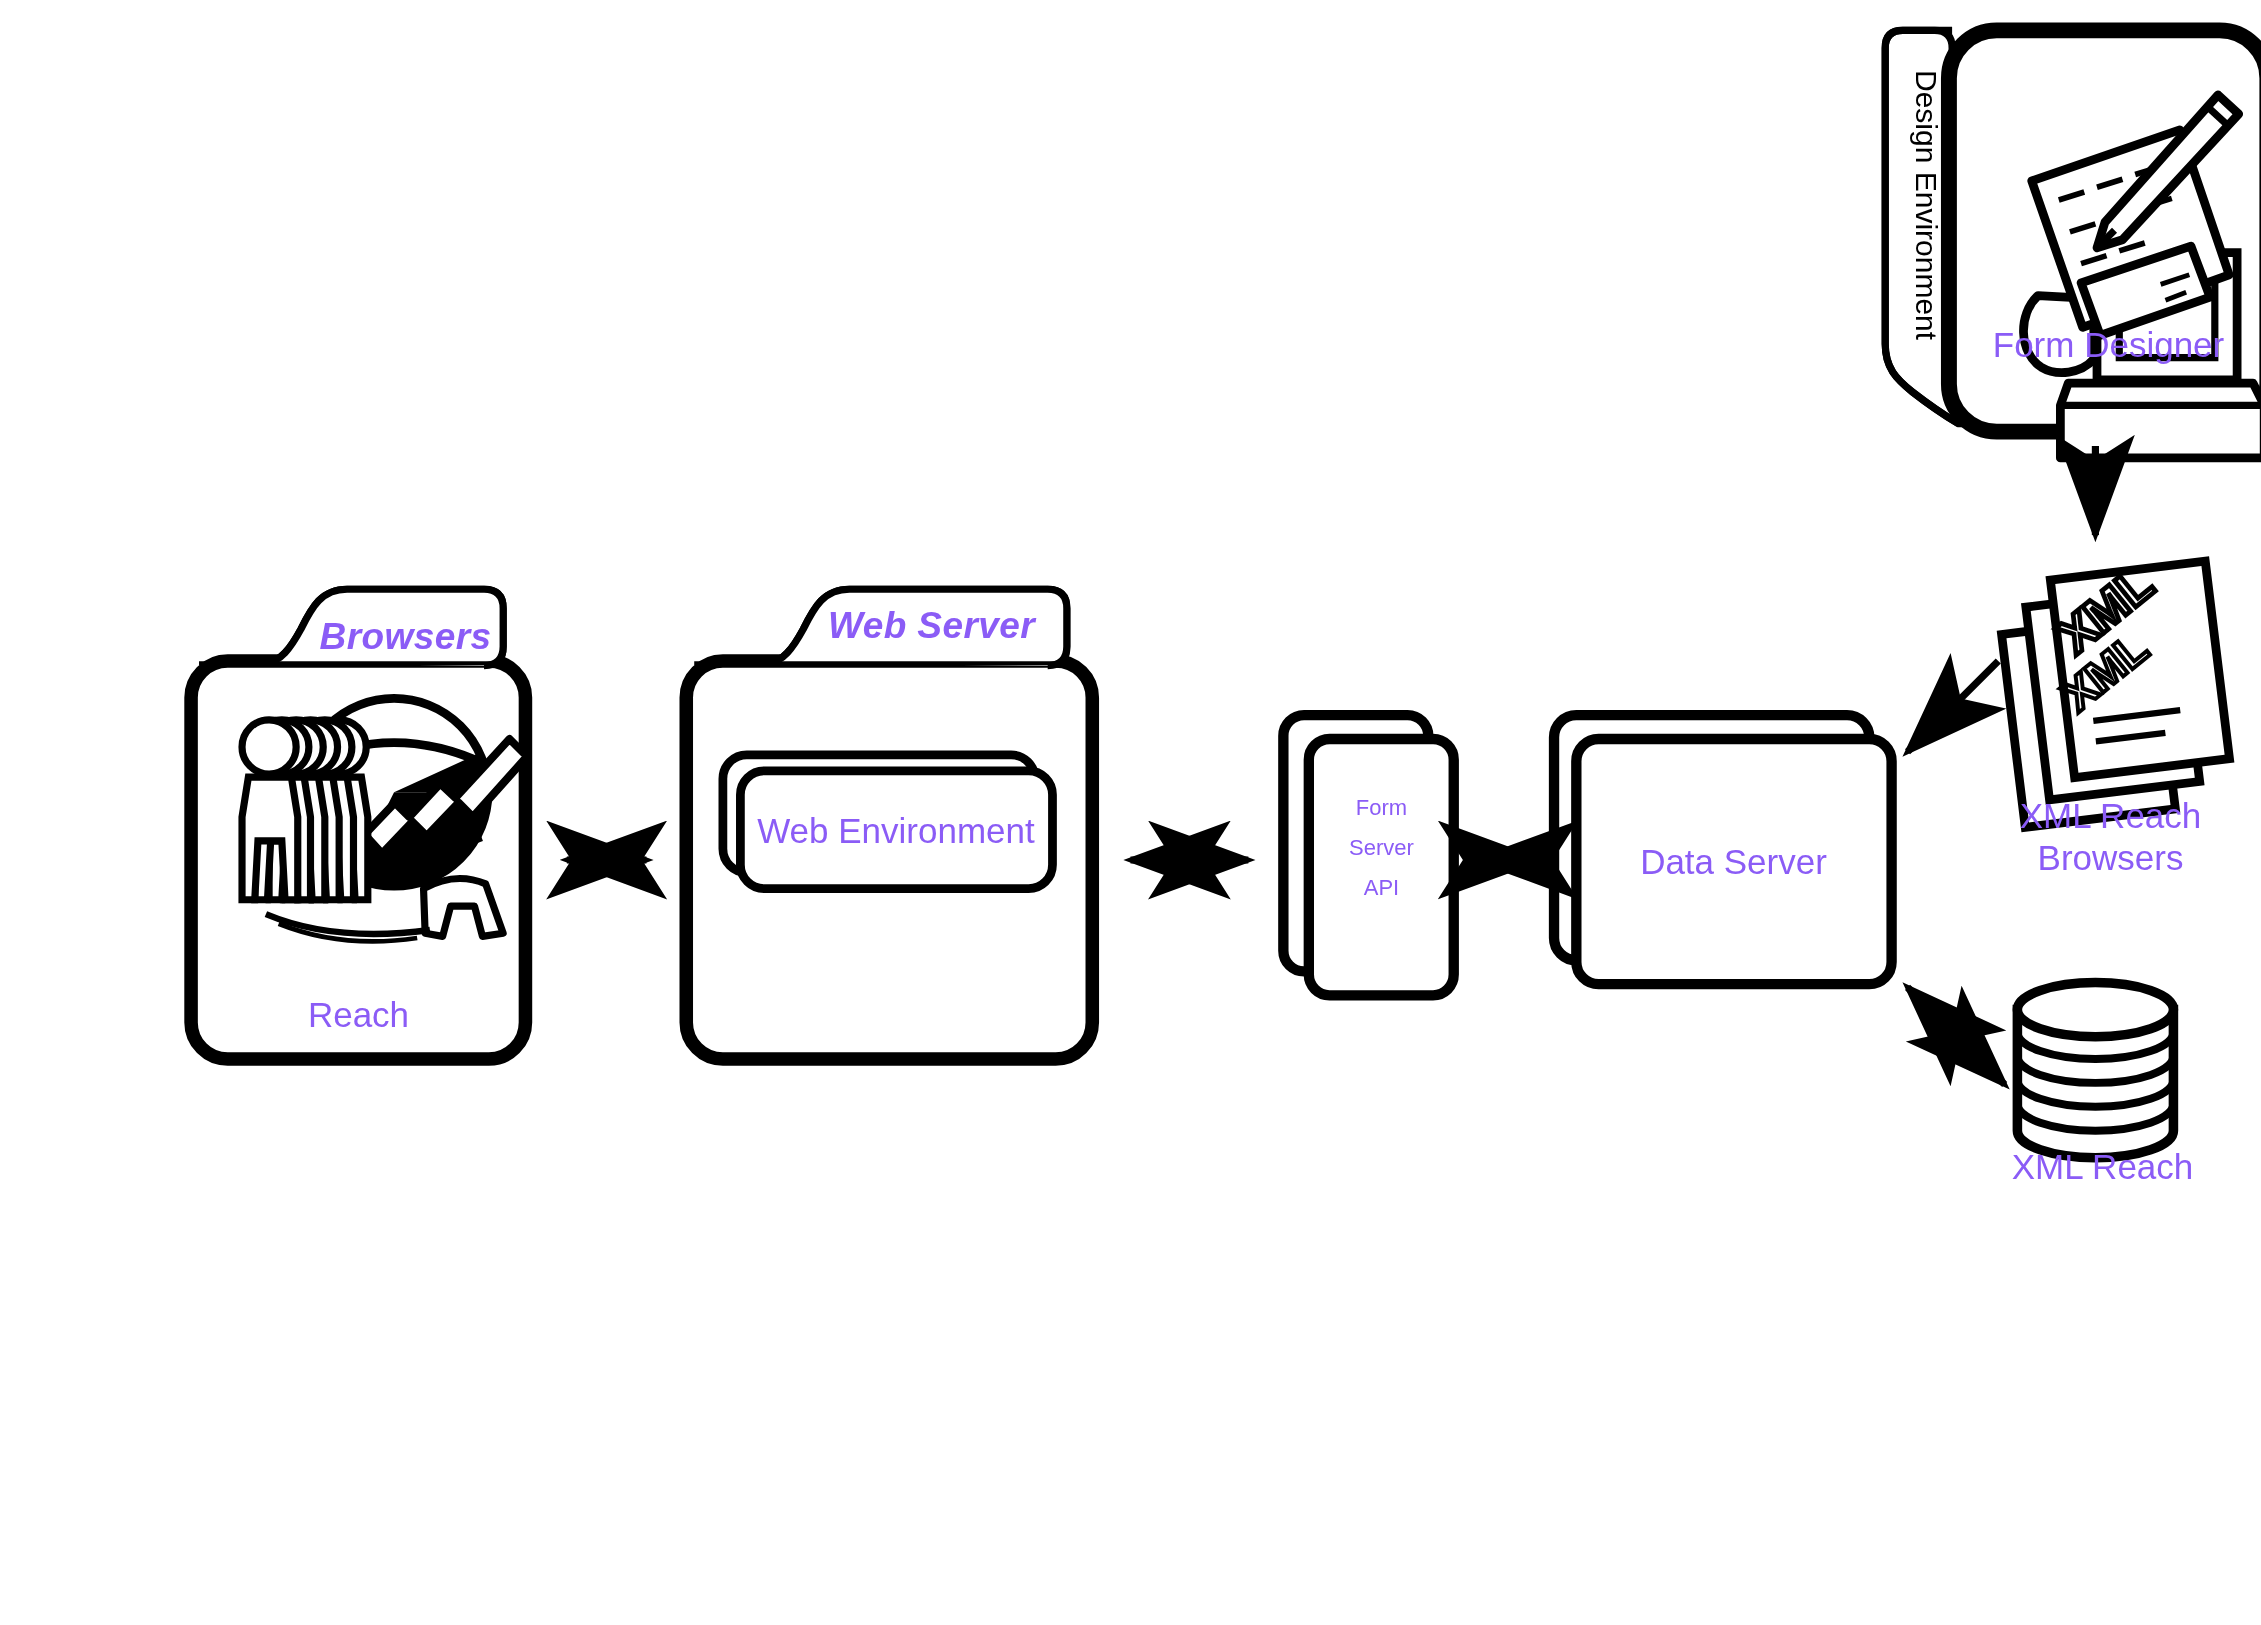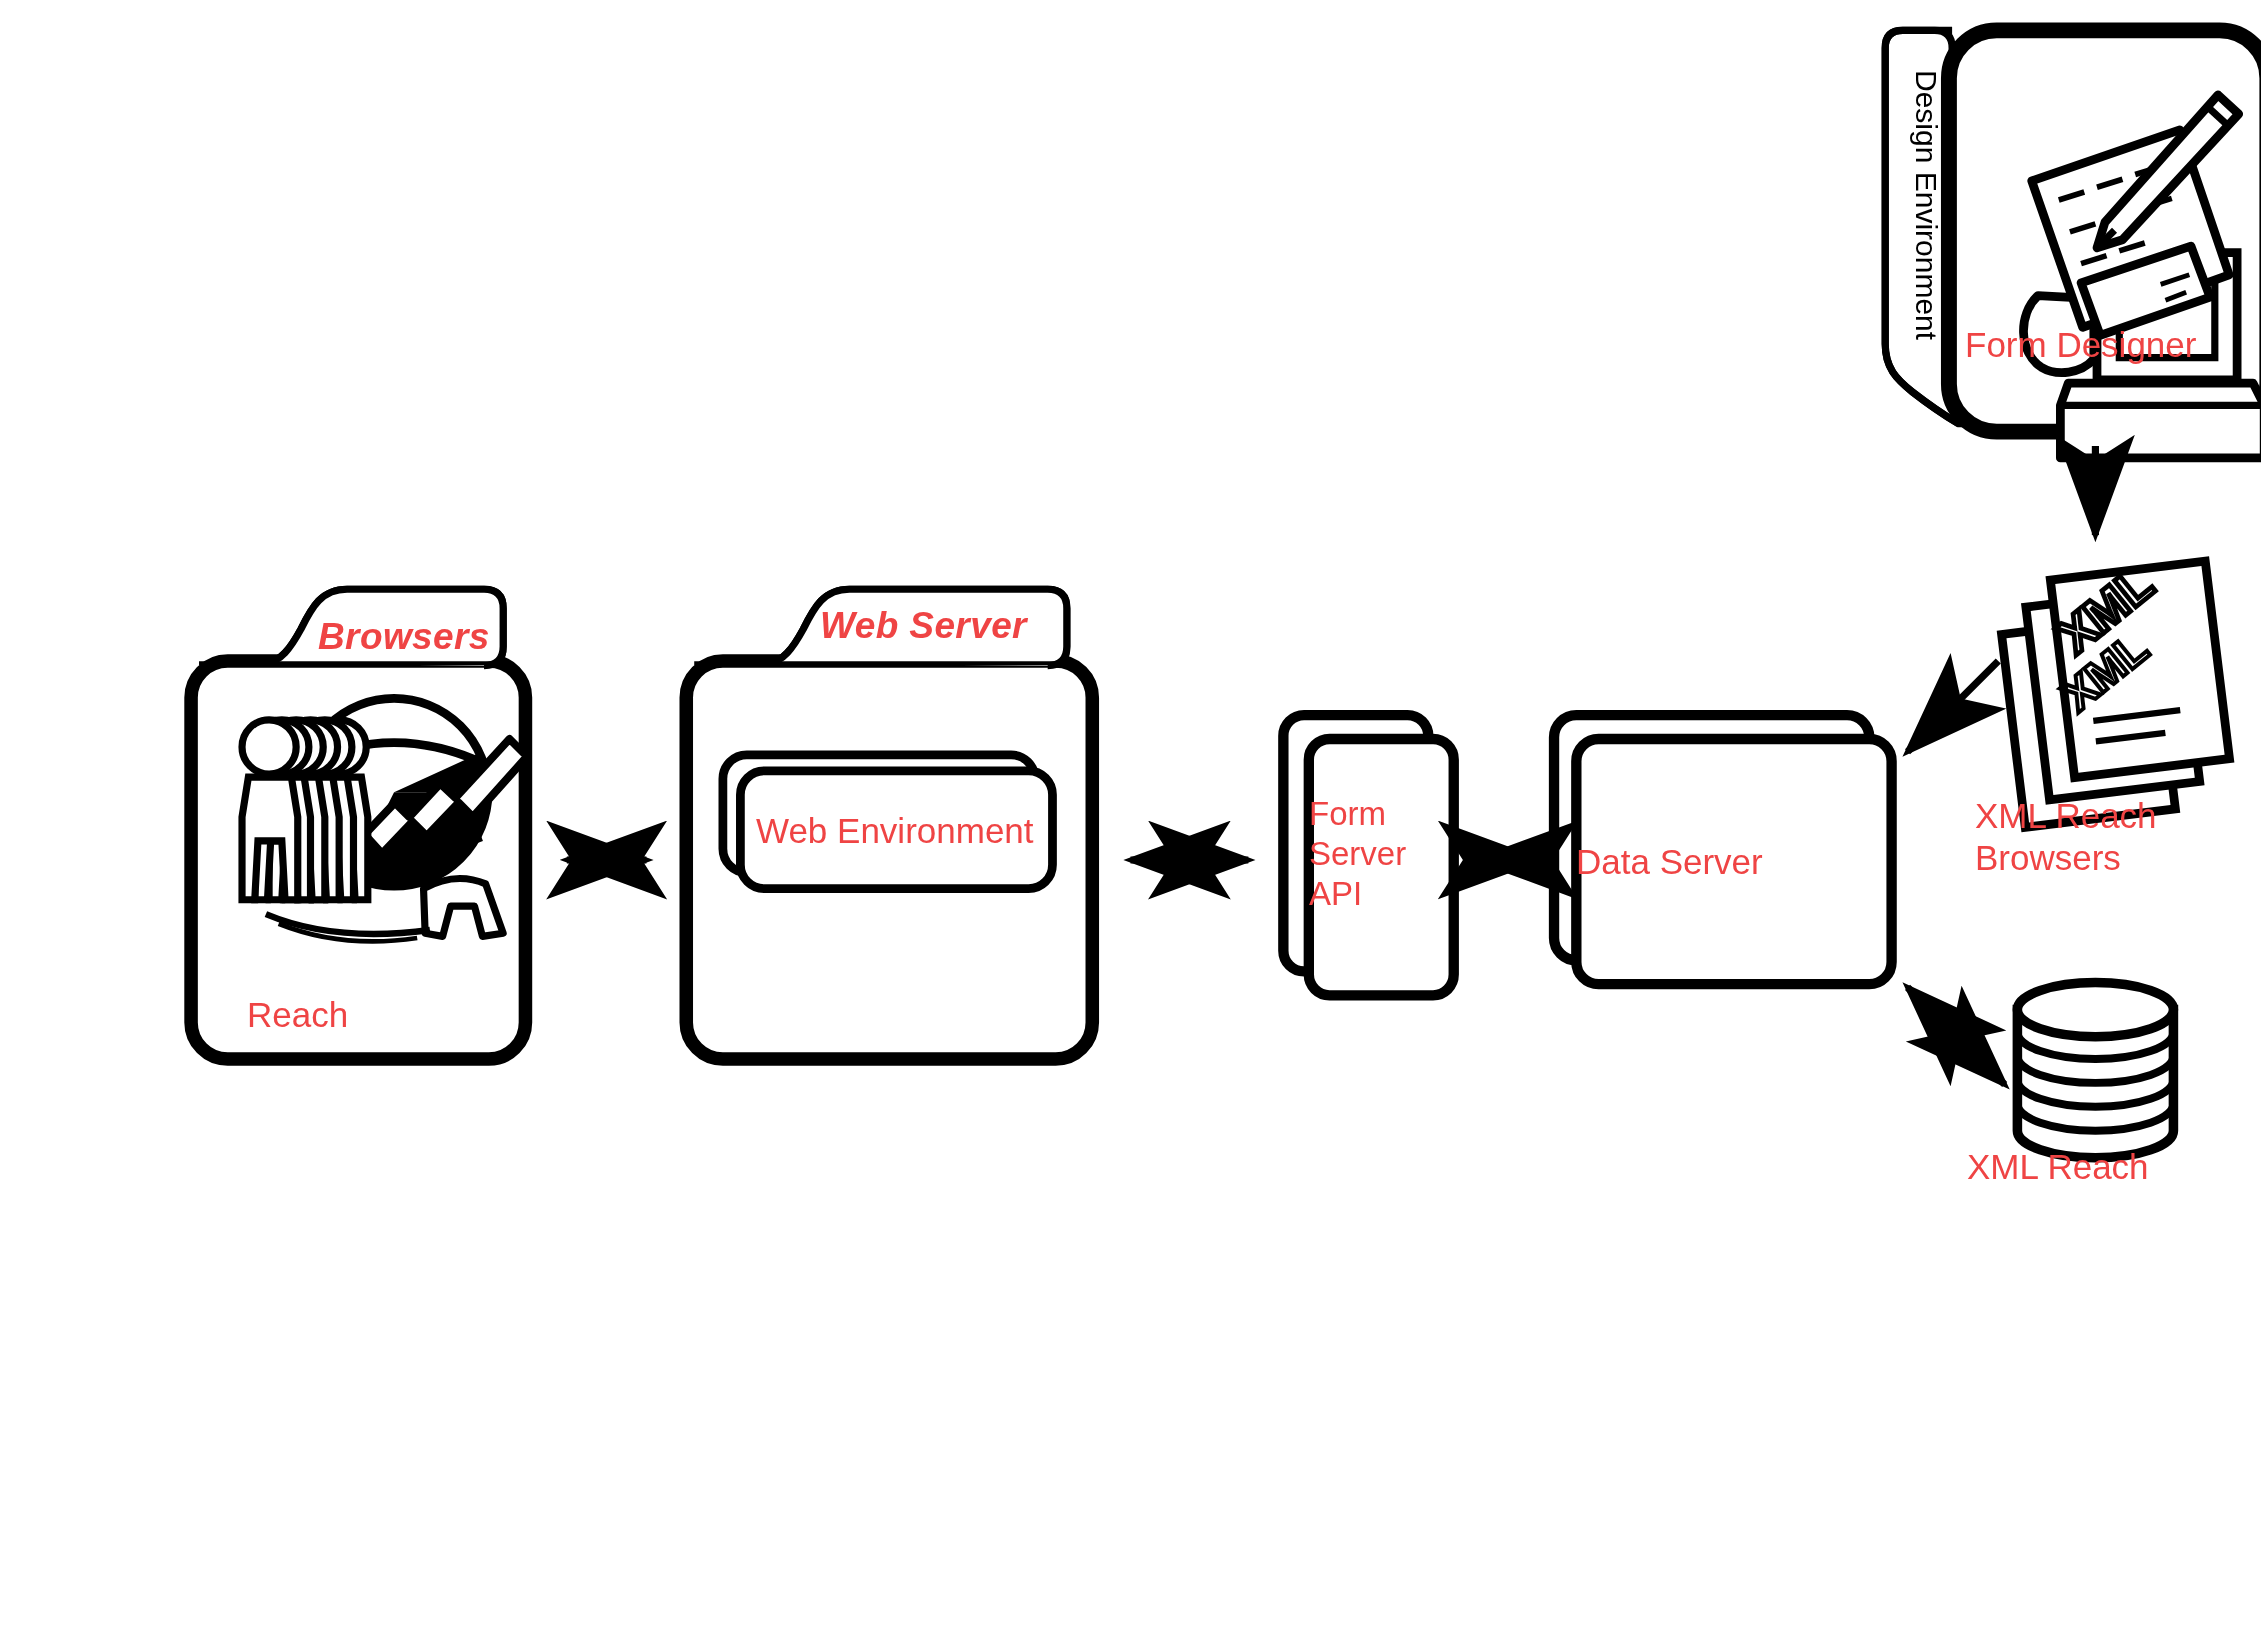--- a/index.html
+++ b/index.html
@@ -21,39 +21,40 @@
   }
   .svg-layer {
     position: absolute;
     top: 0;
     left: 0;
     width: 2261px;
     height: 1626px;
   }
   .label {
     position: absolute;
-    color: #ef4444;
+    text-align: center;
+    color: #8b5cf6;
     line-height: 1.12;
     white-space: pre;
     pointer-events: none;
   }
   .tab-title {
     font-weight: bold;
     font-style: italic;
     font-size: 37px;
     letter-spacing: 0.4px;
   }
   .node-title {
     font-weight: normal;
     font-style: normal;
     font-size: 35px;
   }
   .node-title-sm {
     font-weight: normal;
-    font-size: 33px;
+    font-size: 22px;
   }
   .caption {
     font-weight: normal;
     font-size: 35px;
   }
   .vert-tab-title {
     position: absolute;
     font-size: 30px;
     font-weight: normal;
     white-space: pre;

